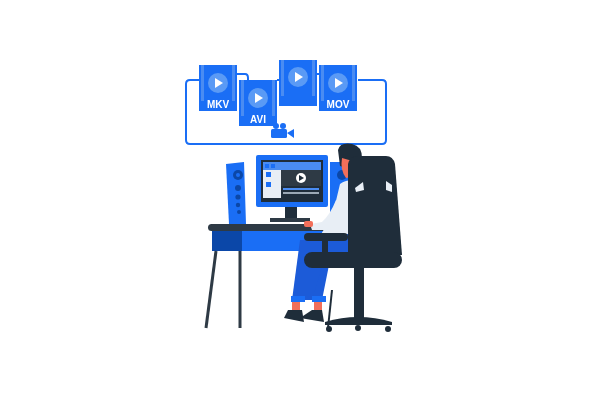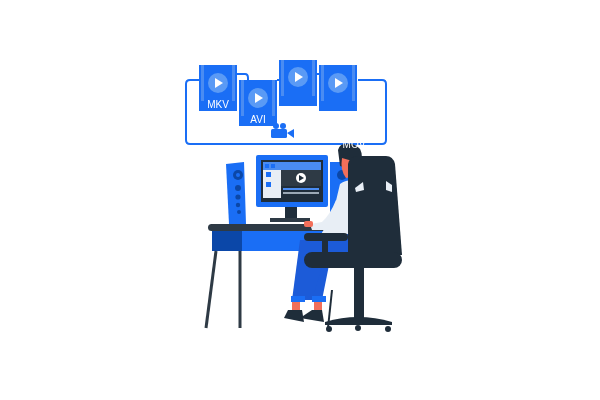--- a/index.html
+++ b/index.html
@@ -1,18 +1,18 @@
 <!DOCTYPE html>
 <html><head>
 <meta charset="utf-8">
 <style>
   html, body { margin: 0; padding: 0; }
   body { width: 600px; height: 400px; background: #ffffff; position: relative; overflow: hidden; font-family: "Liberation Sans", sans-serif; }
   #scene { position: absolute; left: 0; top: 0; width: 600px; height: 400px; }
-  .file-label { position: absolute; left: 0; bottom: 0; width: 100%; text-align: center; color: #ffffff; font-weight: normal; font-size: 10px; font-family: "Liberation Sans", sans-serif; line-height: 12px; }
+  .file-label { position: absolute; left: 0; bottom: 0; width: 100%; text-align: center; color: #ffffff; font-weight: bold; font-size: 10px; font-family: "Liberation Sans", sans-serif; line-height: 12px; }
 </style>
 </head>
 <body>
 
 <div id="scene">
   <svg width="600" height="400" viewBox="0 0 600 400">
 
     <g fill="none" stroke="#1a6ef5" stroke-width="2">
       <path d="M199 80 L190 80 Q186 80 186 84 L186 140 Q186 144 190 144 L382 144 Q386 144 386 140 L386 84 Q386 80 382 80 L358 80"></path>
       <path d="M237 74 L245 74 Q248 74 248 78 L248 80"></path>
@@ -140,14 +140,14 @@
       <path d="M325 322 Q358 312 392 322 L392 325 L325 325 Z" fill="#1f2d3a"></path>
       <line x1="332" y1="290" x2="328" y2="328" stroke="#1f2d3a" stroke-width="2"></line>
       <circle cx="329" cy="329" r="3" fill="#1f2d3a"></circle>
       <circle cx="358" cy="328" r="3" fill="#1f2d3a"></circle>
       <circle cx="388" cy="329" r="3" fill="#1f2d3a"></circle>
     </g>
   </svg>
 
   <div class="file-label" style="position:absolute;left:199px;top:99px;width:38px;">MKV</div>
   <div class="file-label" style="position:absolute;left:239px;top:114px;width:38px;">AVI</div>
-  <div class="file-label" style="position:absolute;left:335px;top:99px;width:38px;margin-top:40px;">MOV</div>
+  <div class="file-label" style="position:absolute;left:319px;top:99px;width:38px;">MOV</div>
 </div>
 
 </body></html>

